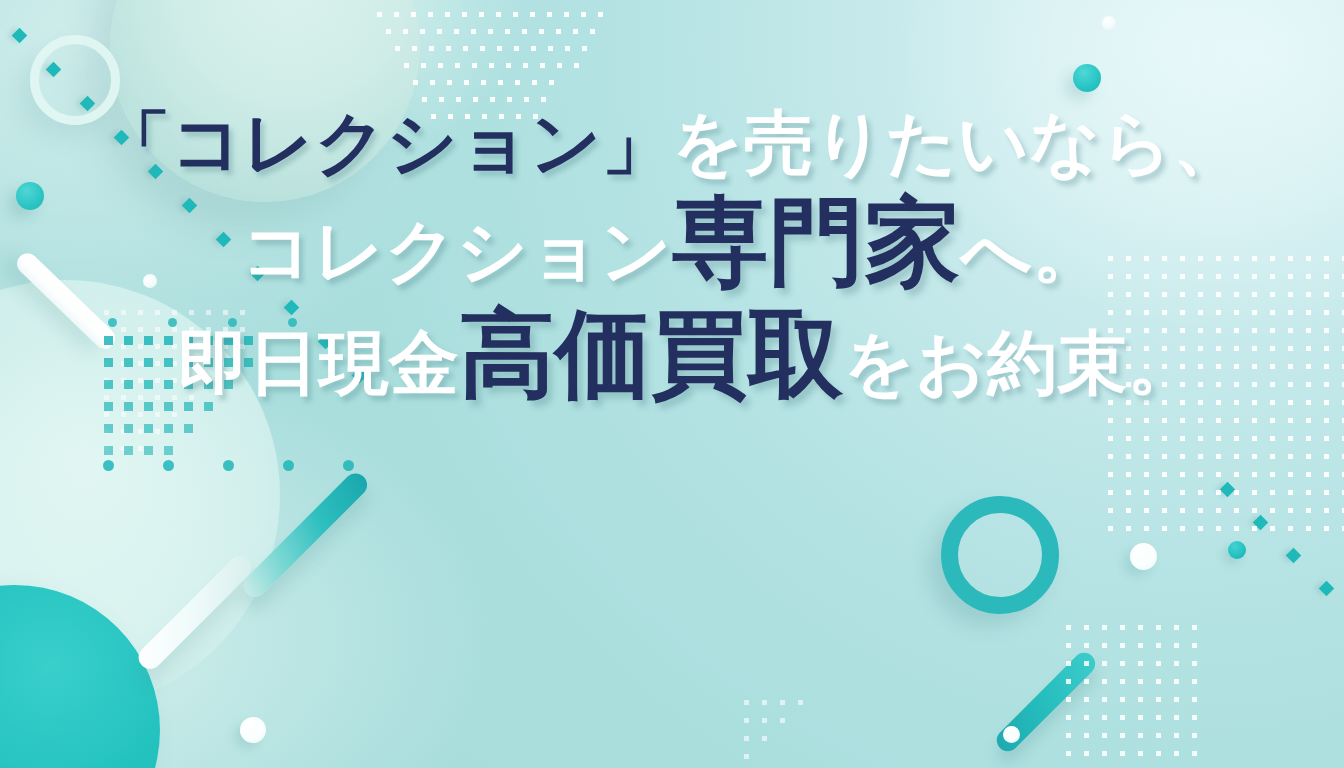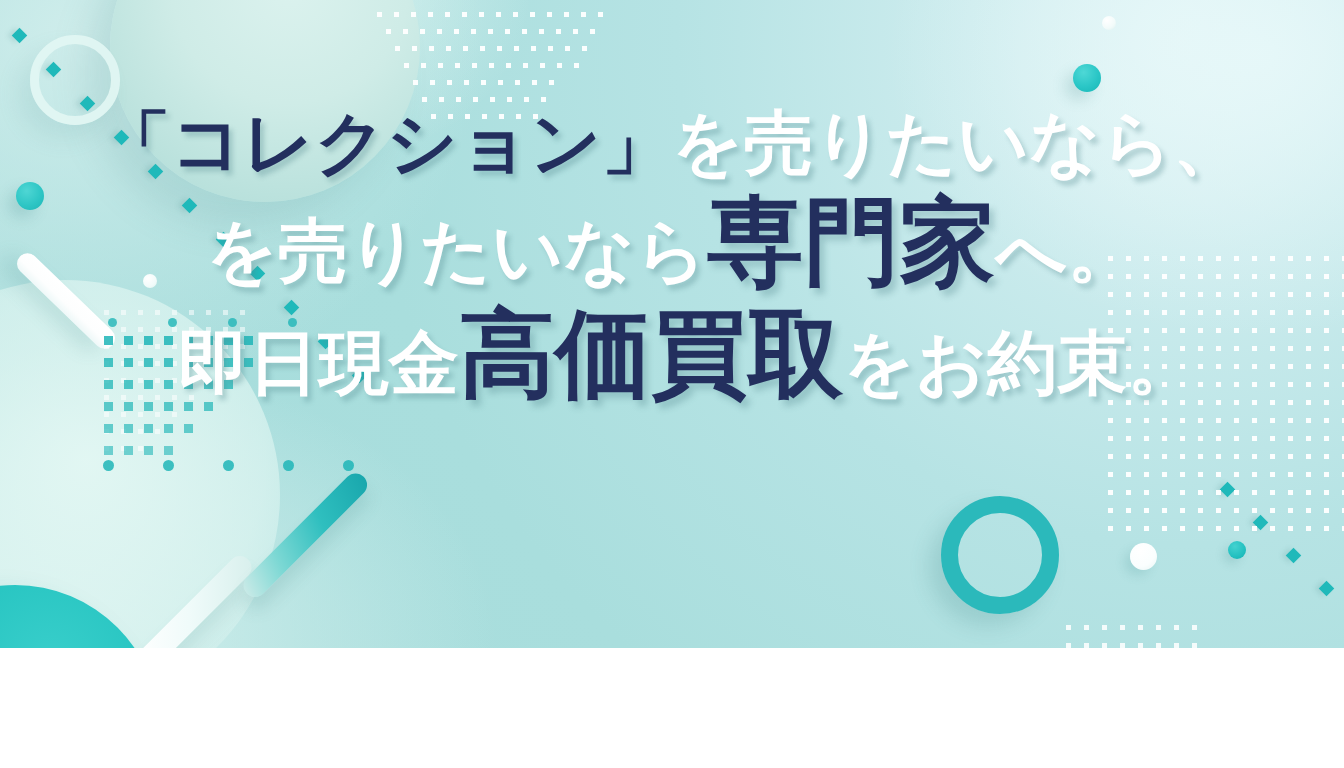--- a/index.html
+++ b/index.html
@@ -6,21 +6,21 @@
   html, body {
     margin: 0;
     padding: 0;
     background: #ffffff;
   }
   * { box-sizing: border-box; }
 
   .banner {
     position: relative;
     width: 1344px;
-    height: 648px;
+    height: 768px;
     overflow: hidden;
     font-family: "DejaVu Sans", "Liberation Sans", sans-serif;
     background: radial-gradient(circle at 88% 6%, #e2f5f6 0%, #cdecee 16%, #b6e3e4 38%, #a9dedd 62%, #a6dcdb 100%);
   }
 
   
   .wash {
     position: absolute;
     pointer-events: none;
   }
@@ -773,21 +773,21 @@
       <div class="sqdot" style="left: 744px; top: 736px; width: 5px; height: 5px; opacity: 0.6;"></div>
       <div class="sqdot" style="left: 762px; top: 736px; width: 5px; height: 5px; opacity: 0.6;"></div>
       <div class="sqdot" style="left: 744px; top: 754px; width: 5px; height: 5px; opacity: 0.6;"></div>
     </div>
 
   <div class="headline">
     <span class="hl-line">
       <span class="t-navy">「コレクション」</span><span class="t-white">を売りたいなら、</span>
     </span>
     <span class="hl-line">
-      <span class="t-white">を売りたいなら</span><span class="t-navy-big">専門家</span><span class="t-white">へ。</span>
+      <span class="t-white">コレクション</span><span class="t-navy-big">専門家</span><span class="t-white">へ。</span>
     </span>
     <span class="hl-line line3">
       <span class="t-white">即日現金</span><span class="t-navy-big">高価買取</span><span class="t-white">をお約束。</span>
     </span>
   </div>
 
 
 </div>
 
 </body></html>

